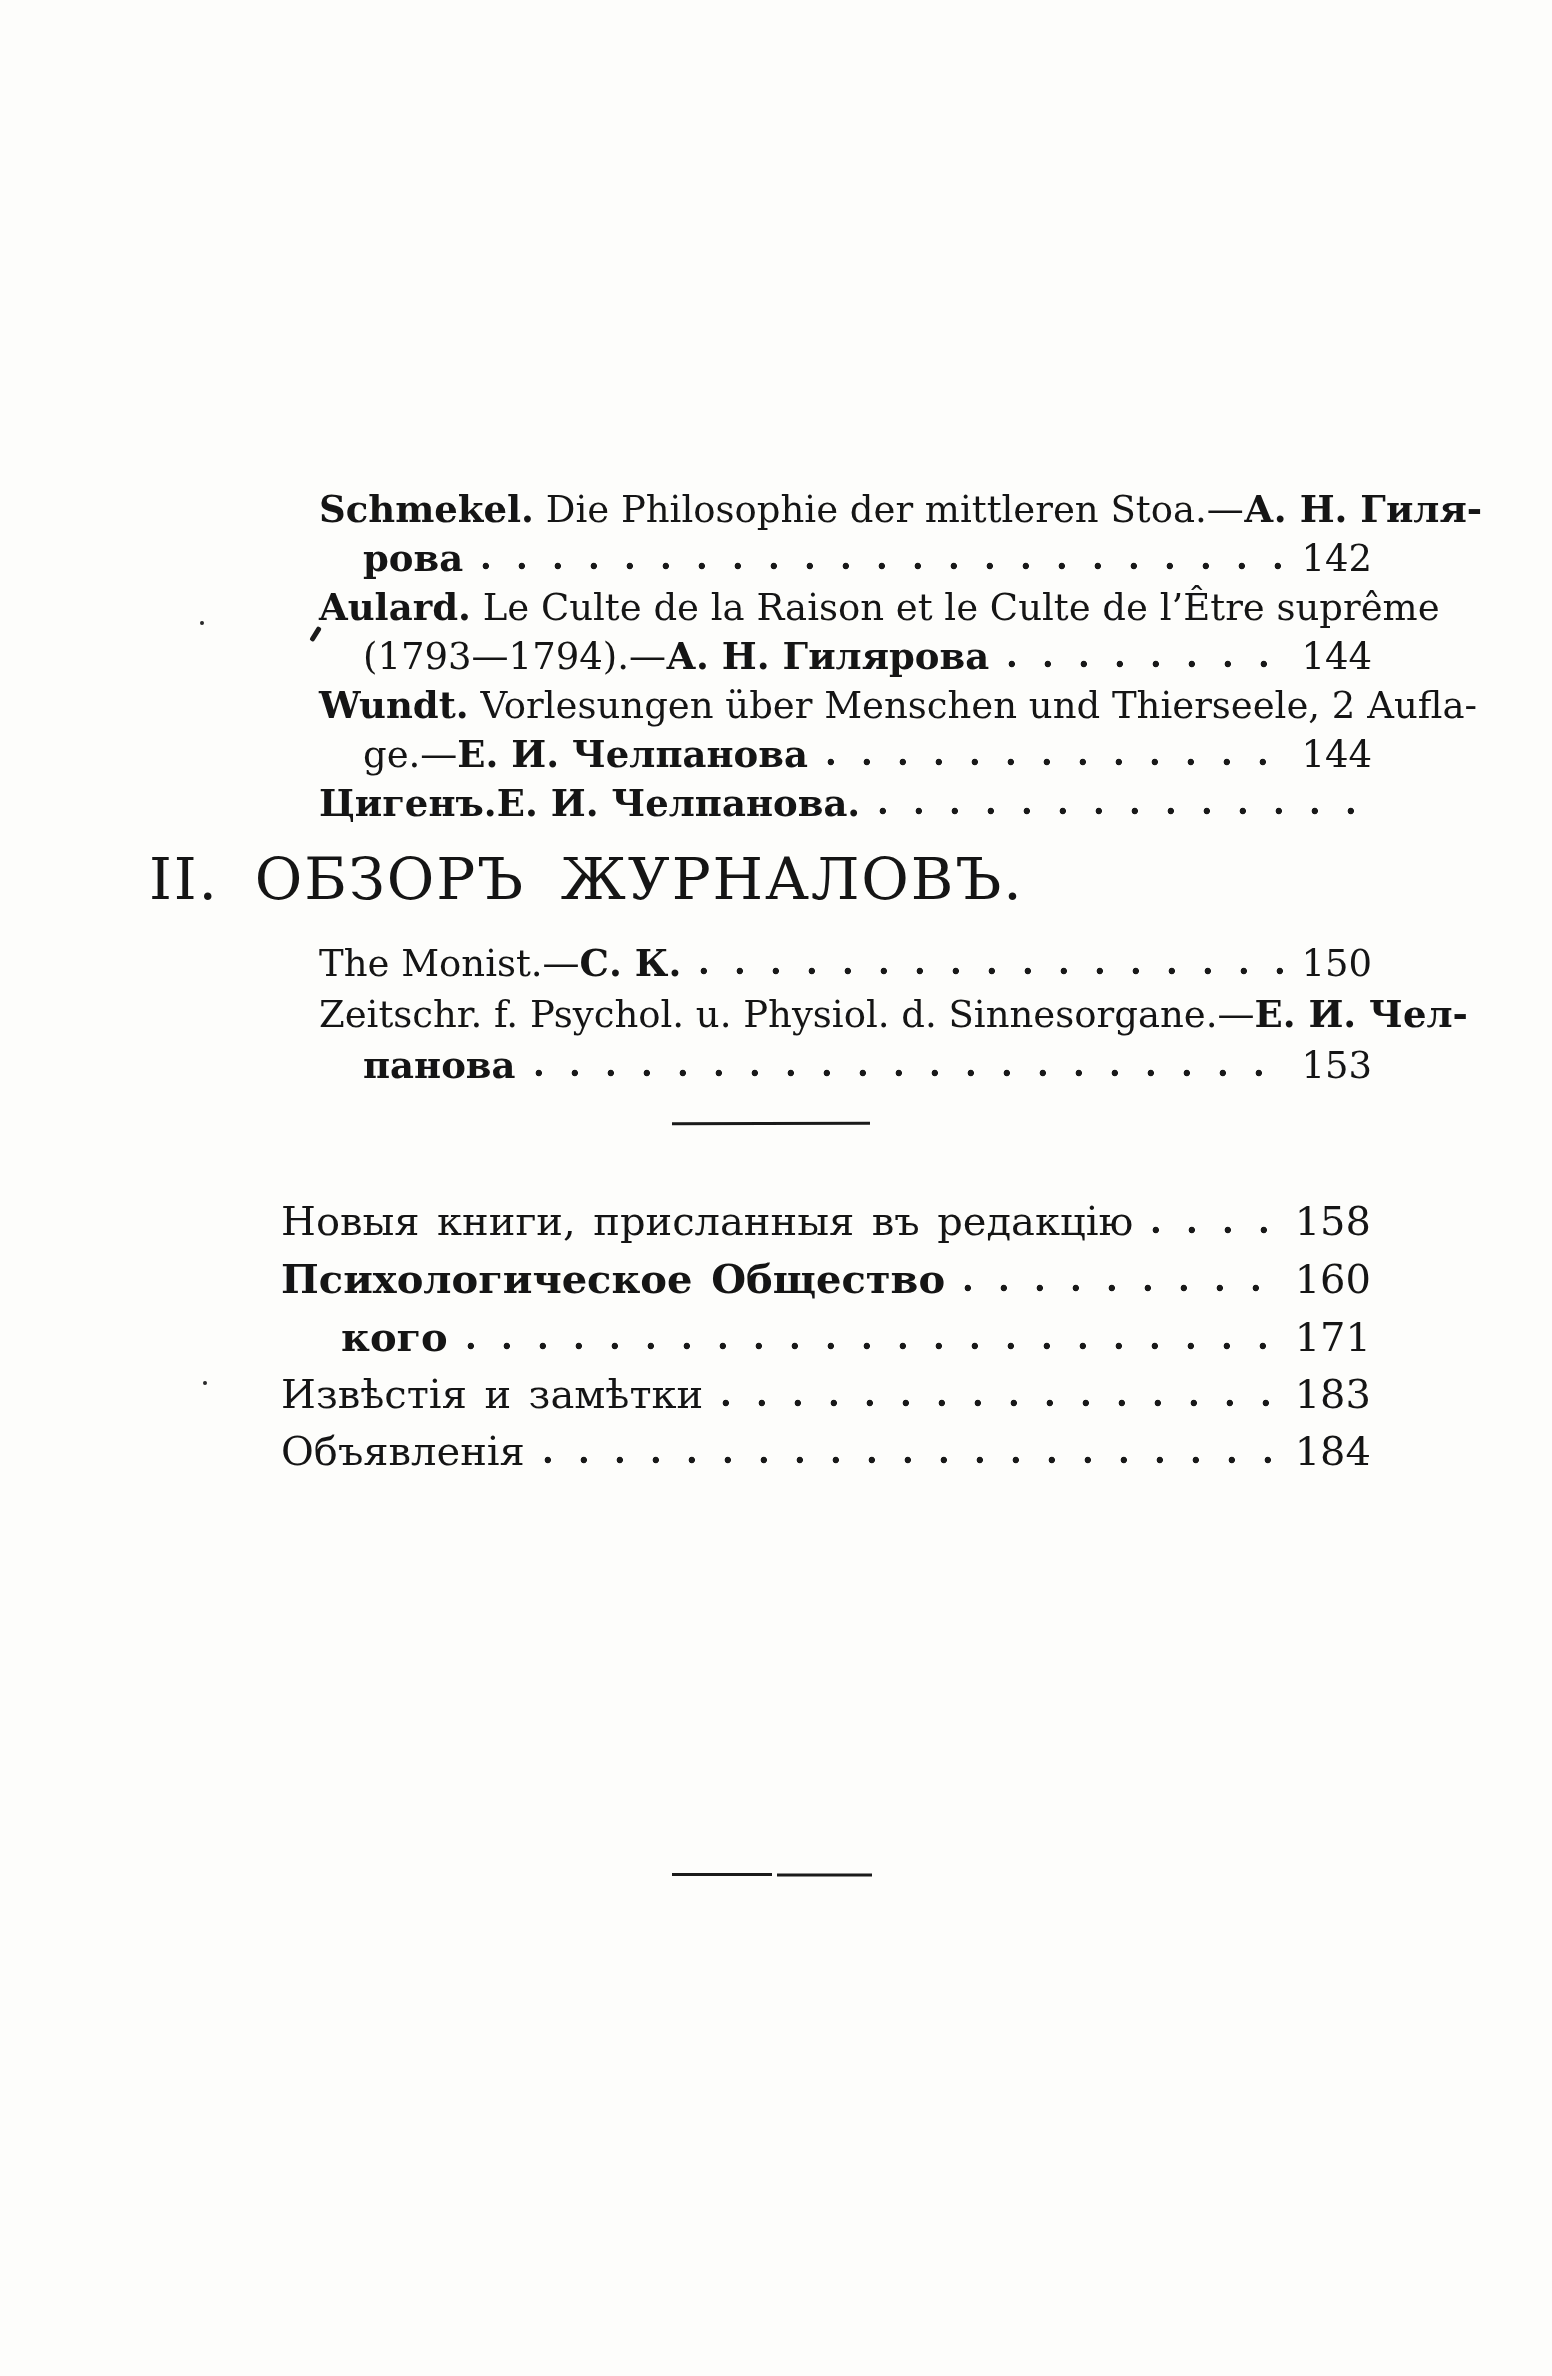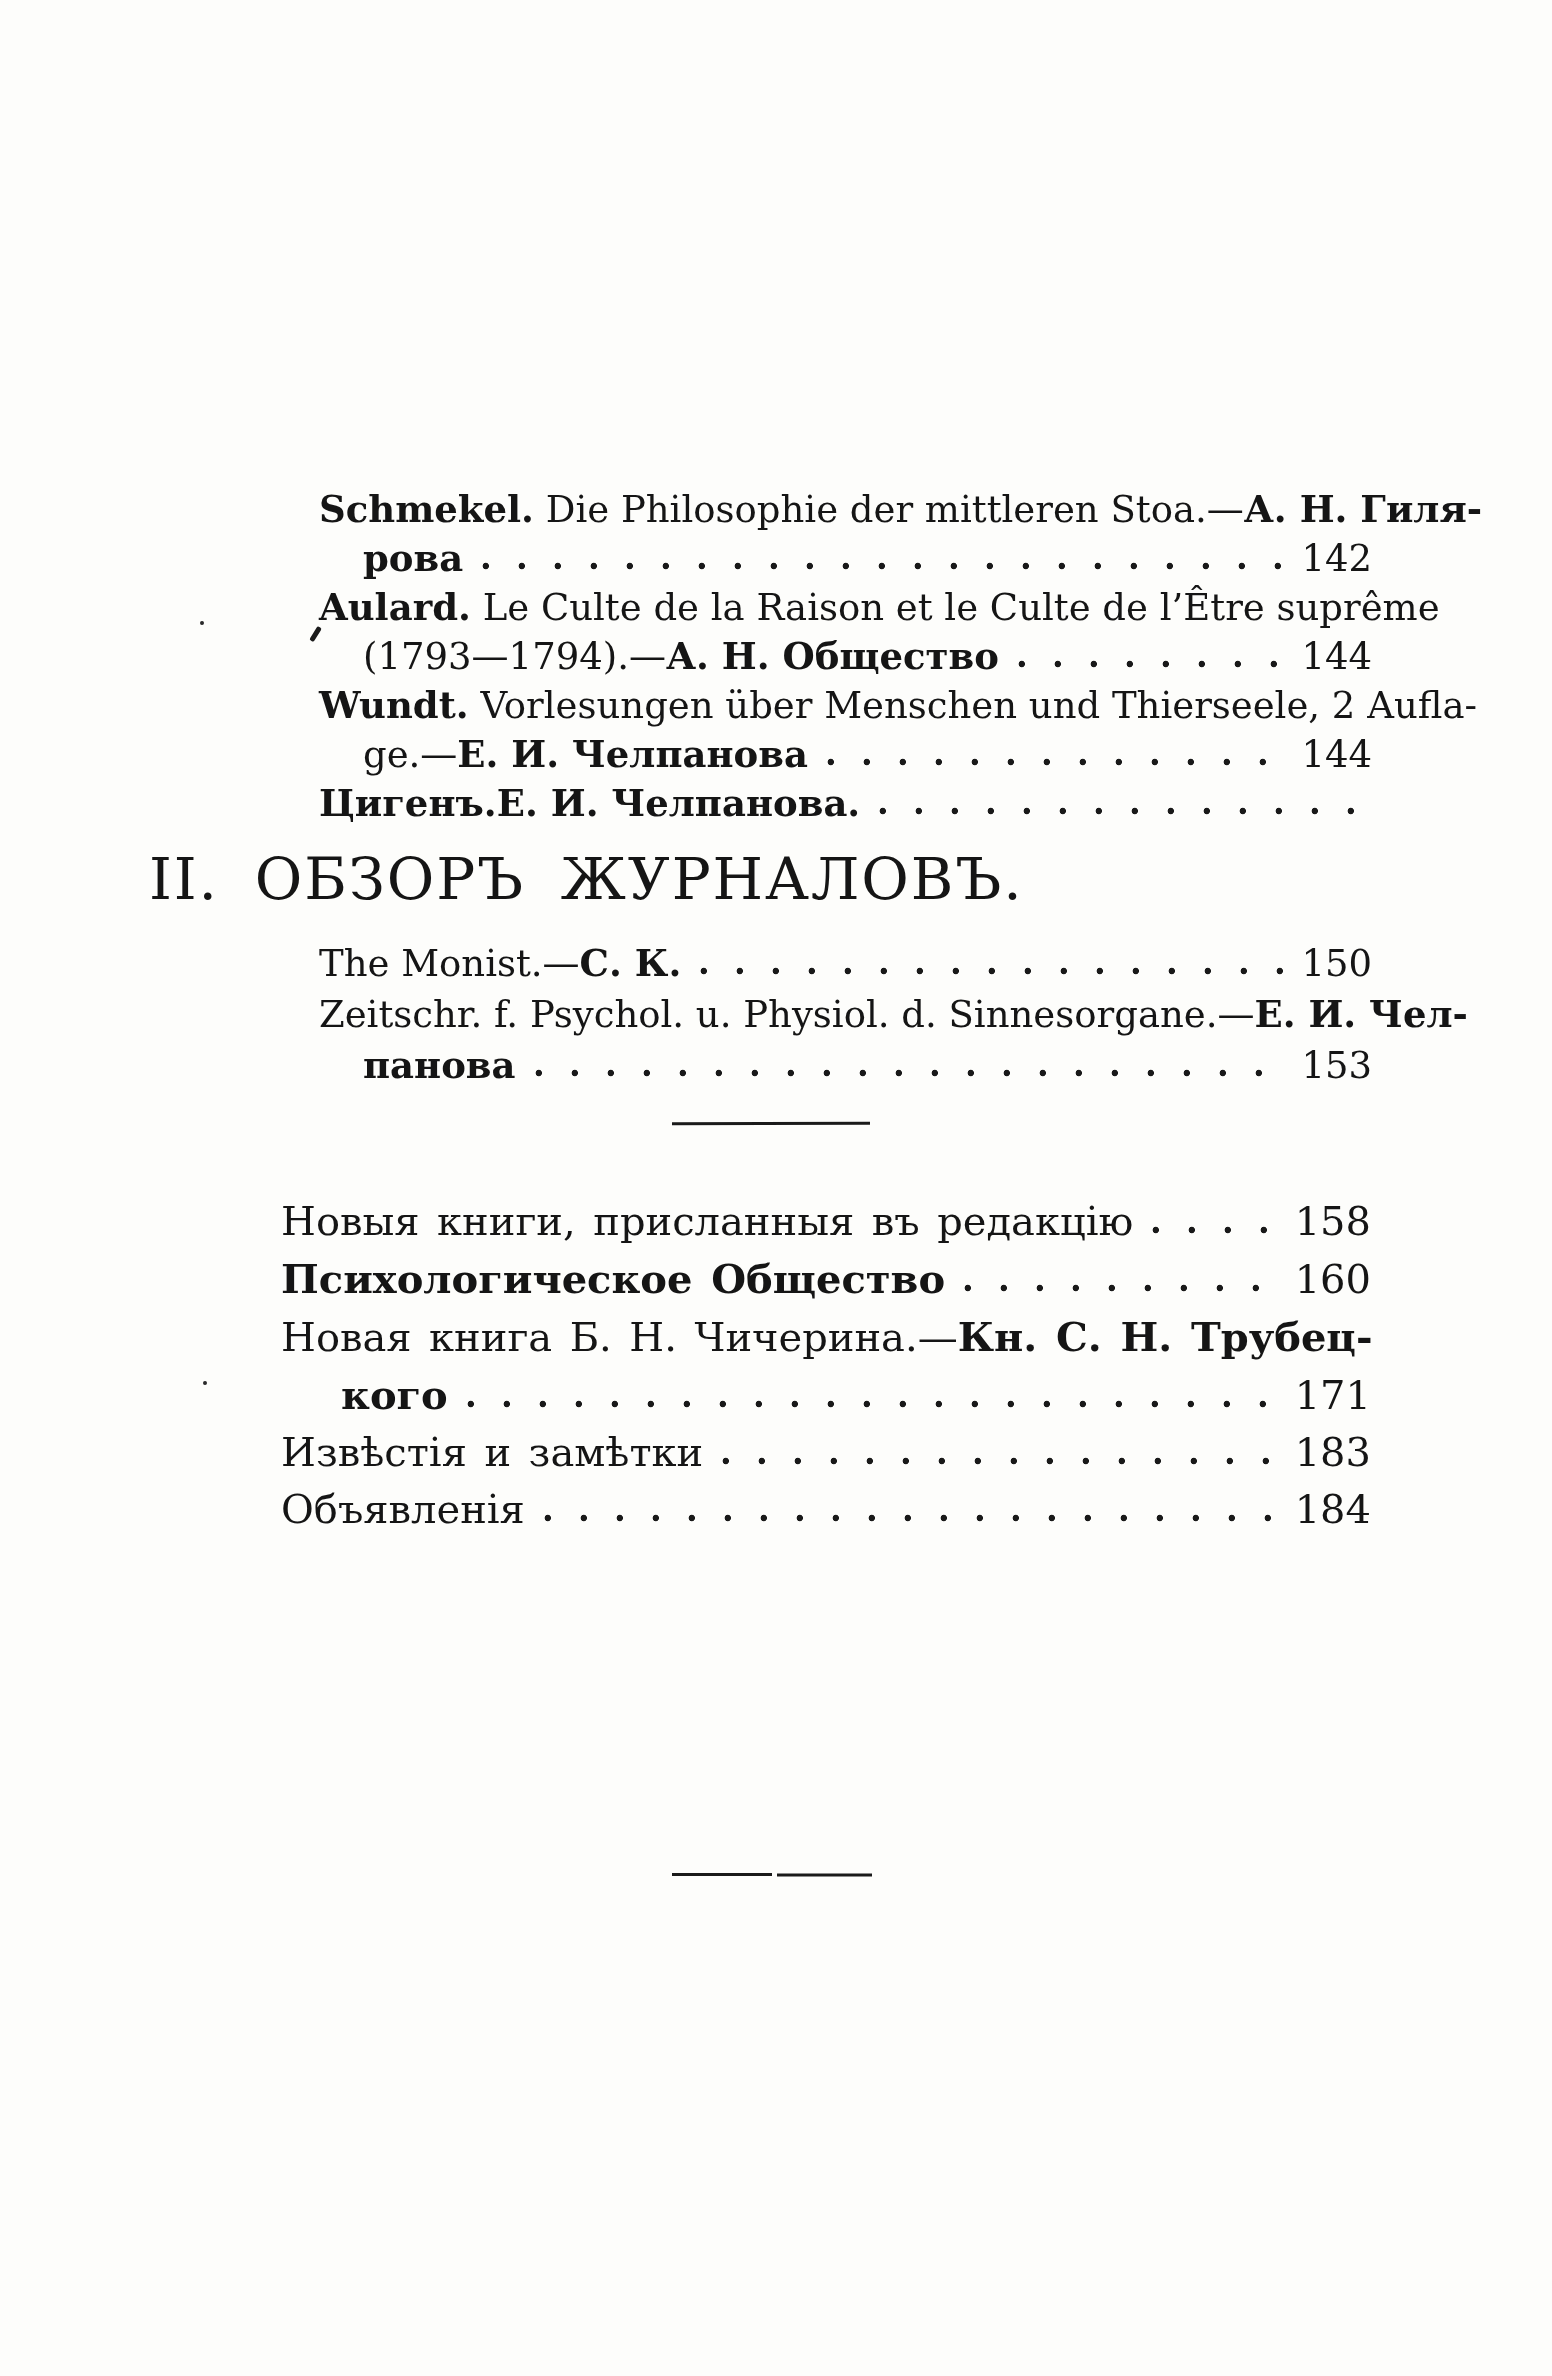--- a/index.html
+++ b/index.html
@@ -84,21 +84,21 @@
       <span class="seg bold">рова</span>
       <span class="leader"></span>
       <span class="pagenum">142</span>
     </div>
     <div class="line">
       <span class="seg bold">Aulard.</span>
       <span class="seg"> Le Culte de la Raison et le Culte de l’Être suprême</span>
     </div>
     <div class="line cont-s1">
       <span class="seg">(1793—1794).—</span>
-      <span class="seg bold">А. Н. Общество</span>
+      <span class="seg bold">А. Н. Гилярова</span>
       <span class="leader"></span>
       <span class="pagenum">144</span>
     </div>
     <div class="line">
       <span class="seg bold">Wundt.</span>
       <span class="seg"> Vorlesungen über Menschen und Thierseele, 2 Aufla-</span>
     </div>
     <div class="line cont-s1">
       <span class="seg">ge.—</span>
       <span class="seg bold">Е. И. Челпанова</span>
@@ -143,24 +143,20 @@
     <div class="line">
       <span class="seg">Новыя книги, присланныя въ редакцію</span>
       <span class="leader"></span>
       <span class="pagenum">158</span>
     </div>
     <div class="line">
       <span class="seg bold">Психологическое Общество</span>
       <span class="leader"></span>
       <span class="pagenum">160</span>
     </div>
-    <div class="line">
-      <span class="seg">Новая книга Б. Н. Чичерина.—</span>
-      <span class="seg bold">Кн. С. Н. Трубец-</span>
-    </div>
     <div class="line cont-s3">
       <span class="seg bold">кого</span>
       <span class="leader"></span>
       <span class="pagenum">171</span>
     </div>
     <div class="line">
       <span class="seg">Извѣстія и замѣтки</span>
       <span class="leader"></span>
       <span class="pagenum">183</span>
     </div>

